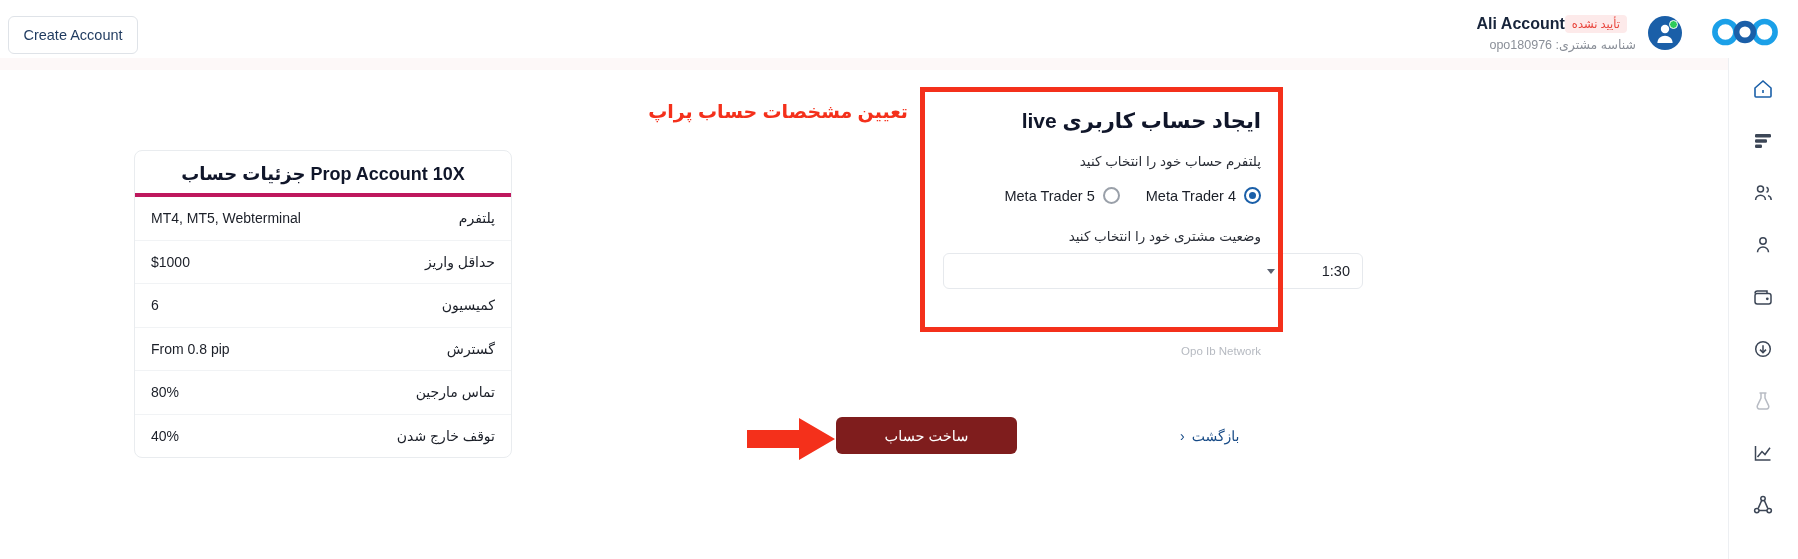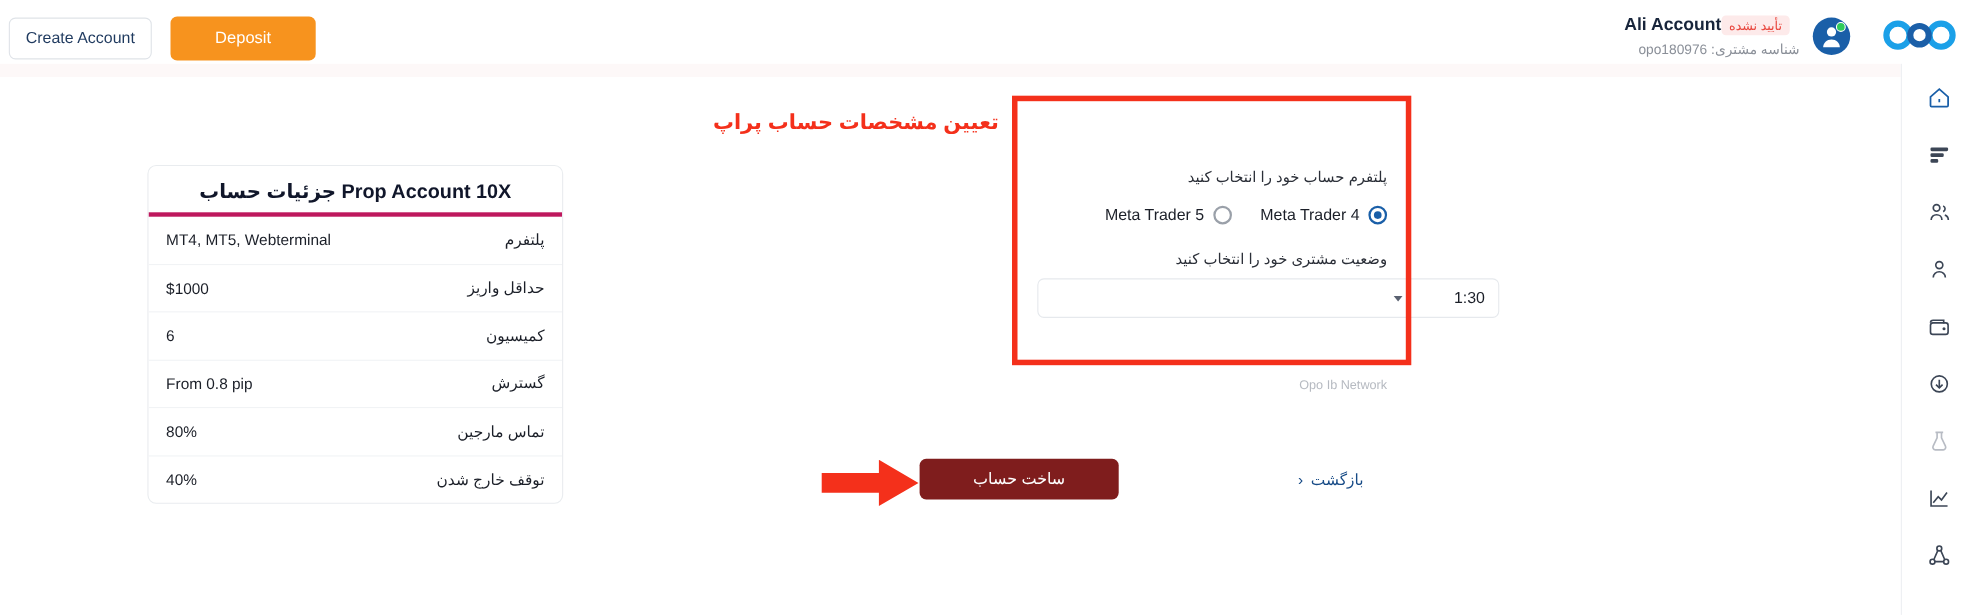--- a/index.html
+++ b/index.html
@@ -204,21 +204,20 @@
   
   .red-arrow { position: absolute; left: 745px; top: 415px; width: 92px; height: 48px; }
 </style>
 </head>
 <body>
 
 <div class="page">
 
   <div class="topbar">
     <div class="btn-create">Create Account</div>
-    <div class="btn-deposit">Deposit</div>
 
     <div class="user-block">
       <div class="user-row1">
         <span class="badge-unverified">تأیید نشده</span><span class="user-name">Ali Account</span>
       </div>
       <div class="user-row2">شناسه مشتری: opo180976</div>
 
       <div class="avatar">
         <svg width="20" height="22" viewBox="0 0 20 22">
           <circle cx="10" cy="7" r="4.2" fill="#ffffff"></circle>
@@ -308,20 +307,21 @@
       <div class="s">S</div>
       <div class="brand-band"></div>
     </div>
   </div>
 
   <div class="main-card"></div>
 
   <div class="annot-text">تعیین مشخصات حساب پراپ</div>
 
   <div class="form-panel">
+    <div class="form-title">ایجاد حساب کاربری live</div>
     <div class="form-sub1">پلتفرم حساب خود را انتخاب کنید</div>
 
     <div class="radio-row">
       <label class="radio-opt">
         <span class="radio-mark on"></span>
         <span class="radio-label">Meta Trader 4</span>
       </label>
       <label class="radio-opt">
         <span class="radio-mark"></span>
         <span class="radio-label">Meta Trader 5</span>

